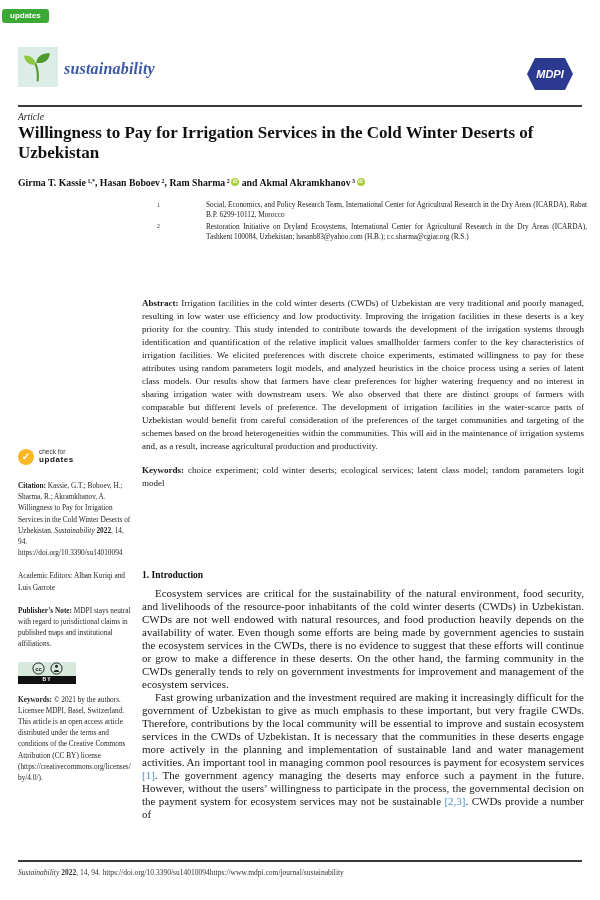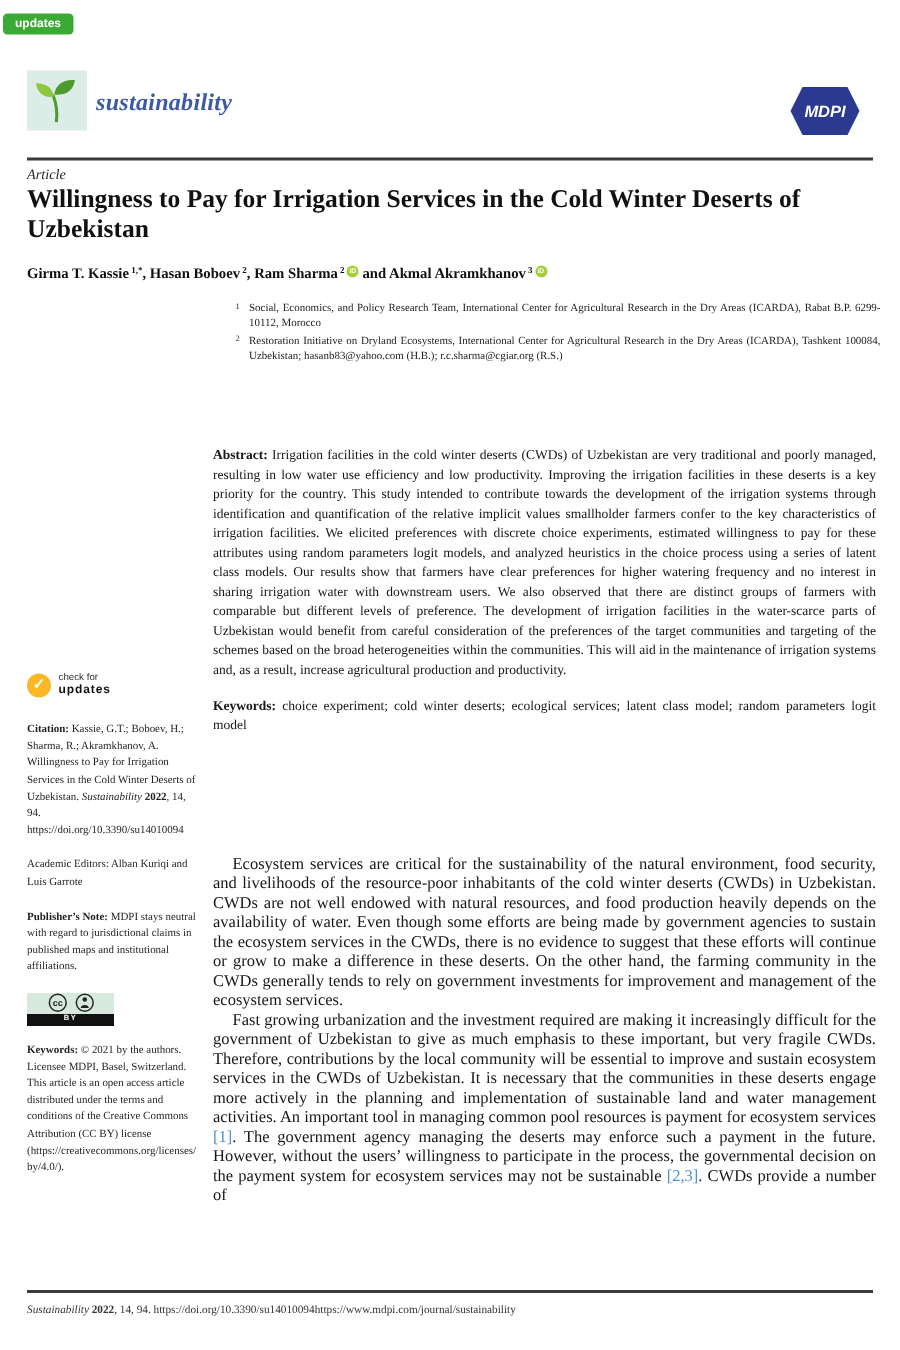--- a/index.html
+++ b/index.html
@@ -24,21 +24,21 @@
   .authors-line { position:absolute; left:18px; top:177px; width:562px; font-size:9.8px; font-weight:bold; color:#111; }
   .sup { font-size:6px; position:relative; top:-3.5px; margin-left:1.5px; font-weight:bold; }
   .orcid {
     display:inline-flex; align-items:center; justify-content:center;
     width:8px; height:8px; border-radius:50%; background:#a6ce39; color:#fff;
     font-family:"Liberation Sans", sans-serif; font-size:4.5px; font-weight:bold;
     position:relative; top:-3px; margin-left:1.5px;
   }
   
   .affiliations { position:absolute; left:157px; top:200px; width:430px; }
-  .aff { display:flex; font-size:7.3px; line-height:9.9px; margin-bottom:2px; color:#222; }
+  .aff { display:flex; font-size:7.3px; line-height:9.9px; margin-bottom:2px; color:#222;gap:40px; }
   .aff-marker { width:9px; flex:0 0 9px; font-size:5.6px; padding-top:0.5px; }
   .aff-text { flex:1; text-align:justify; overflow-wrap:anywhere; }
   
   .abstract-col { position:absolute; left:142px; top:297px; width:442px; }
   .abstract-text { font-size:9px; line-height:13px; text-align:justify; color:#171717; }
   .keywords-text { margin-top:11px; font-size:9px; line-height:13px; text-align:justify; color:#171717; }
   .lbl { font-weight:bold; }
   
   .sidebar { position:absolute; left:18px; top:449px; width:113px; font-size:7.3px; line-height:11.2px; color:#1f1f1f; }
   .sidebar .blk { margin-bottom:12px; overflow-wrap:anywhere; }
@@ -153,20 +153,21 @@
       </div>
       <div class="cc-bar">BY</div>
     </div>
 
     <div class="blk"><span class="lbl">Keywords:</span>
       <span>© 2021 by the authors. Licensee MDPI, Basel, Switzerland. This article is an open access article distributed under the terms and conditions of the Creative Commons Attribution (CC BY) license (https://creativecommons.org/licenses/by/4.0/).</span>
     </div>
   </div>
 
   <div class="body-col">
+    <div class="sec-heading">1. Introduction</div>
     <p>Ecosystem services are critical for the sustainability of the natural environment, food security, and livelihoods of the resource-poor inhabitants of the cold winter deserts (CWDs) in Uzbekistan. CWDs are not well endowed with natural resources, and food production heavily depends on the availability of water. Even though some efforts are being made by government agencies to sustain the ecosystem services in the CWDs, there is no evidence to suggest that these efforts will continue or grow to make a difference in these deserts. On the other hand, the farming community in the CWDs generally tends to rely on government investments for improvement and management of the ecosystem services.</p>
     <p><span>Fast growing urbanization and the investment required are making it increasingly difficult for the government of Uzbekistan to give as much emphasis to these important, but very fragile CWDs. Therefore, contributions by the local community will be essential to improve and sustain ecosystem services in the CWDs of Uzbekistan. It is necessary that the communities in these deserts engage more actively in the planning and implementation of sustainable land and water management activities. An important tool in managing common pool resources is payment for ecosystem services </span><span class="ref">[1]</span><span>. The government agency managing the deserts may enforce such a payment in the future. However, without the users’ willingness to participate in the process, the governmental decision on the payment system for ecosystem services may not be sustainable </span><span class="ref">[2,3]</span><span>. CWDs provide a number of</span></p>
   </div>
 
   <div class="footer-rule"></div>
   <div class="footer">
     <div><span class="it">Sustainability</span>
       <span class="bd">2022</span><span>, 14, 94.</span>
       <span>https://doi.org/10.3390/su14010094</span></div>
     <div>https://www.mdpi.com/journal/sustainability</div>

